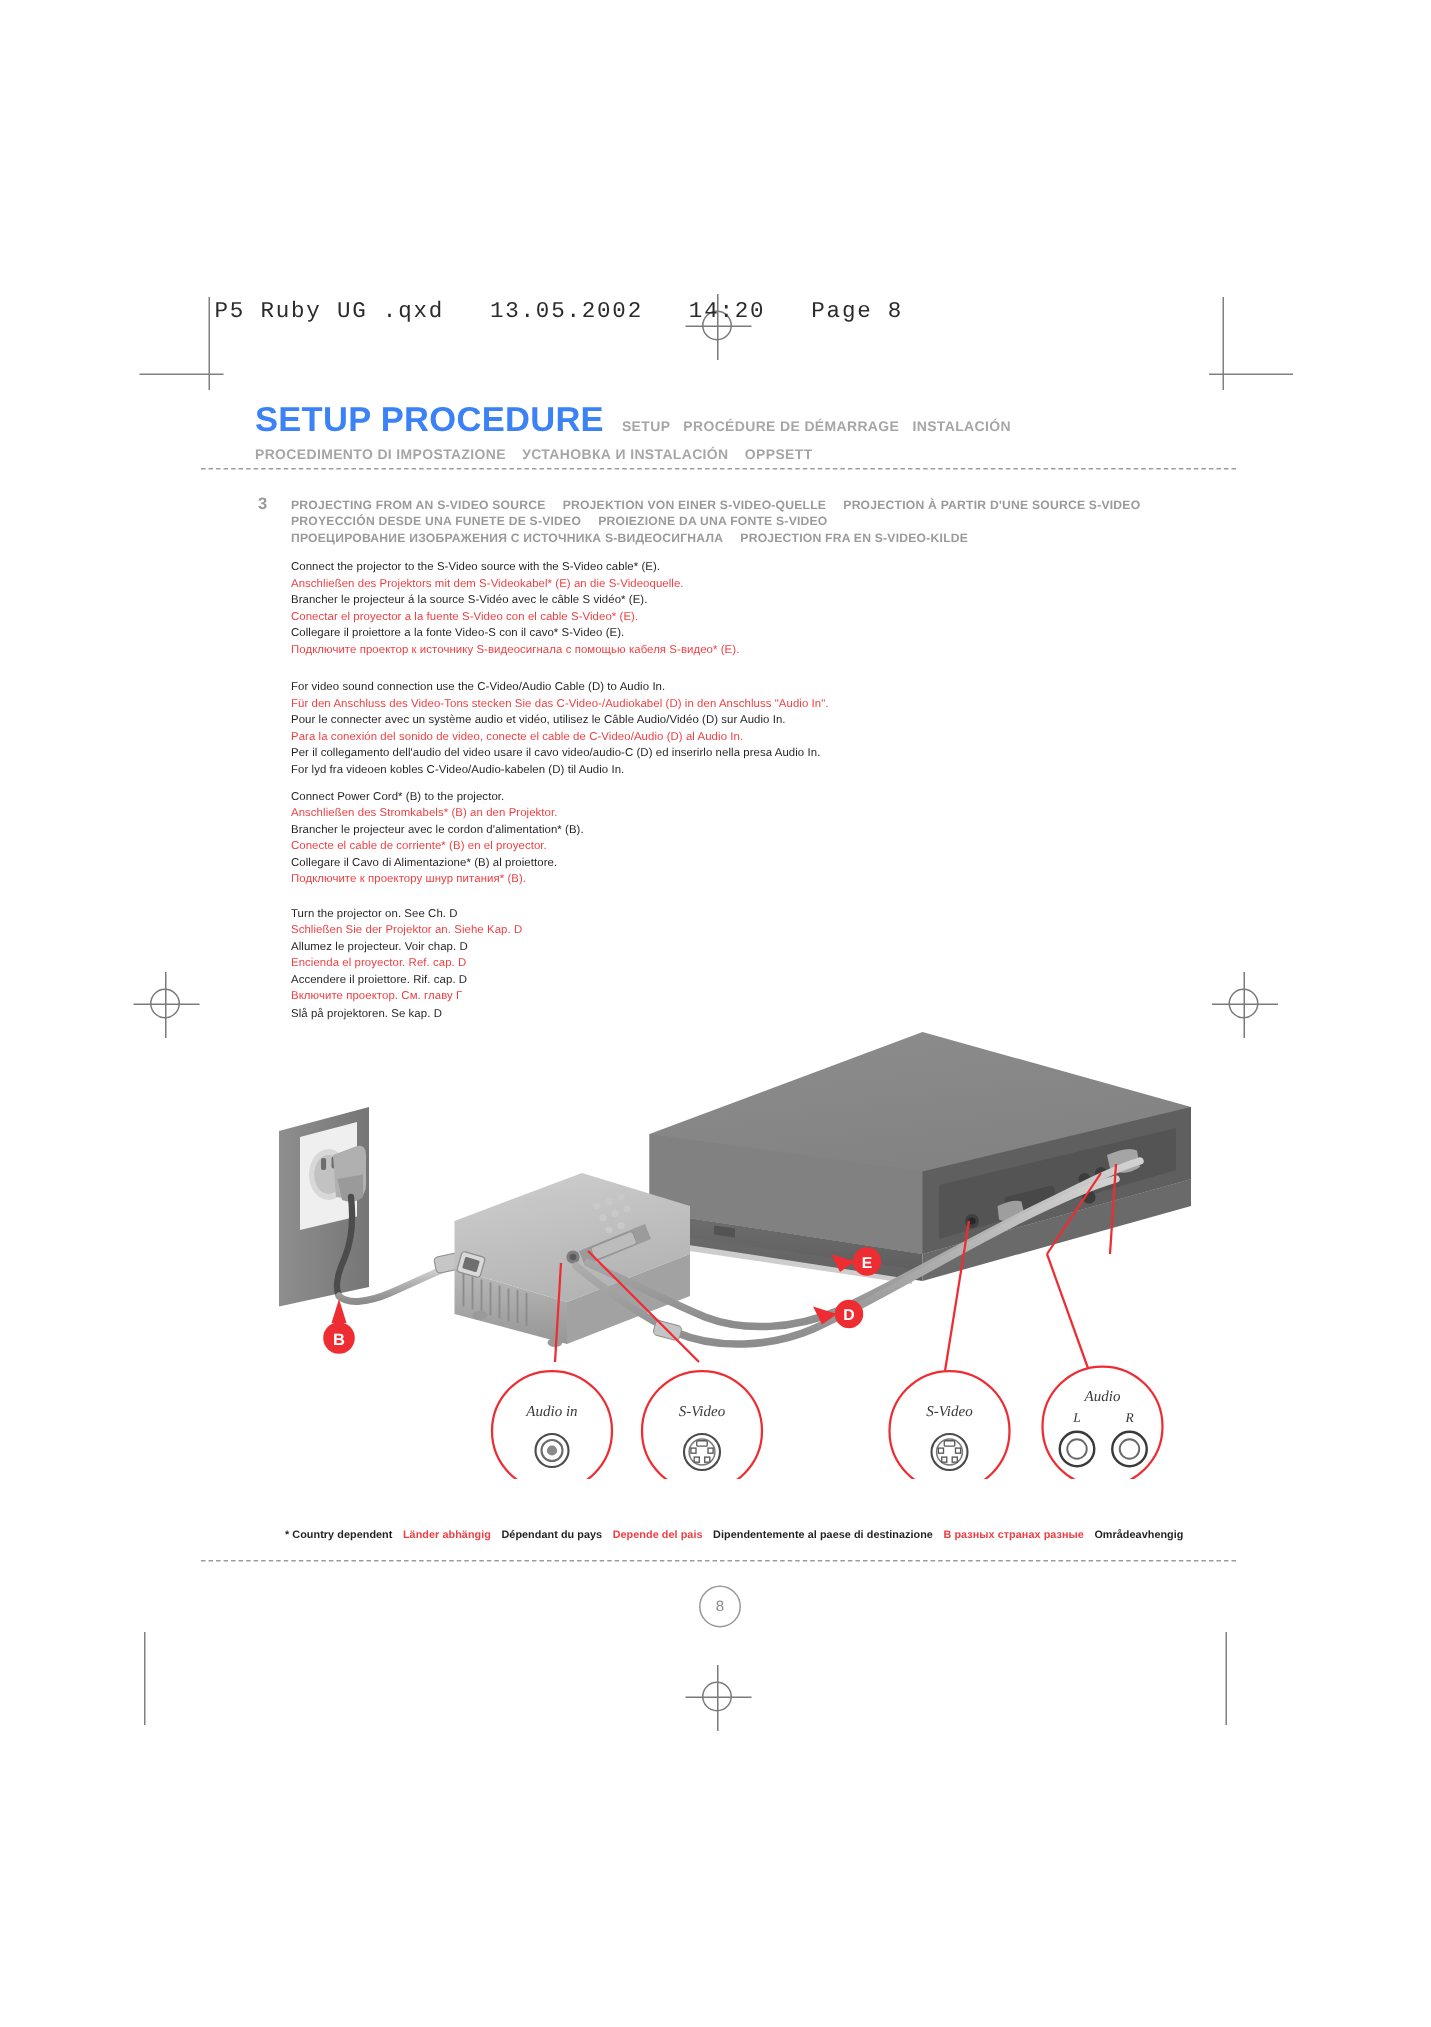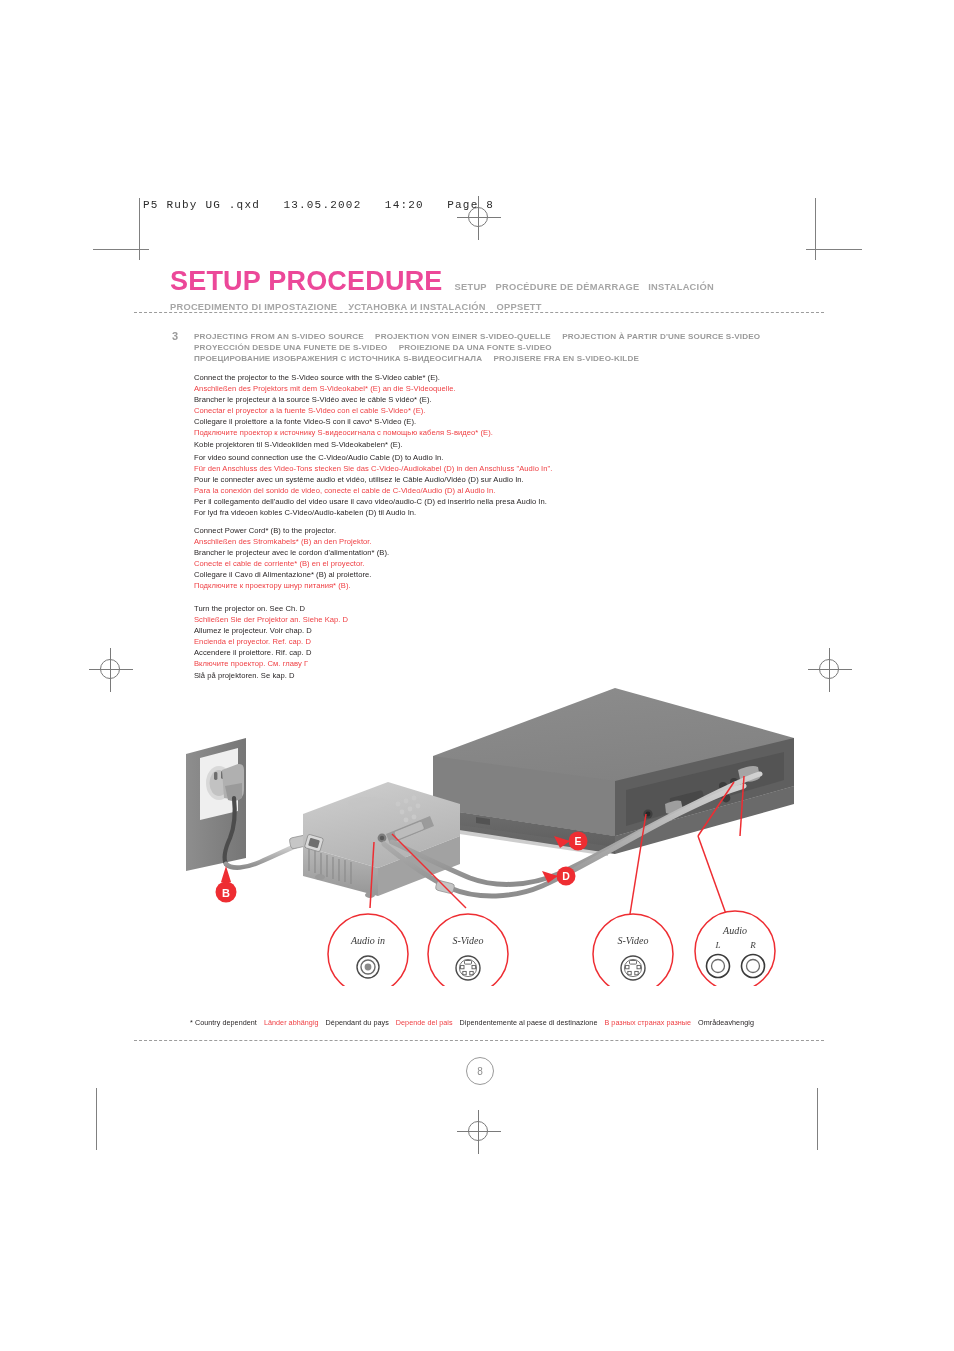--- a/index.html
+++ b/index.html
@@ -38,37 +38,37 @@
   .regmark .rh {
     position: absolute; top: 21px; left: 0;
     height: 1px; width: 44px; background: #7a7a7a;
   }
 
   
   .filehdr {
     position: absolute;
     left: 143px; top: 199px;
     font-family: "Liberation Mono", monospace;
-    font-size: 11px;
+    font-size: 15px;
     letter-spacing: 1.2px;
     color: #2b2b2b;
     white-space: pre;
   }
 
   
   .title-wrap {
     position: absolute;
     left: 170px; top: 266px;
     width: 700px;
   }
   .title-line1 { display: flex; align-items: baseline; gap: 12px; }
   .title-main {
-    font-size: 27px;
-    font-weight: bold;
-    color: #ec4899;
+    font-size: 23px;
+    font-weight: bold;
+    color: #3b82f6;
     letter-spacing: 0.2px;
   }
   .title-sub {
     font-size: 9.3px;
     font-weight: bold;
     color: #a6a6a6;
     letter-spacing: 0.25px;
   }
   .title-line2 {
     margin-top: 5px;
@@ -120,20 +120,21 @@
   
   .illus { position: absolute; left: 178px; top: 686px; }
 
   
   .footnote {
     position: absolute;
     left: 190px; top: 1018px;
     font-size: 7.2px;
     letter-spacing: 0.05px;
     white-space: nowrap;
+    font-weight: bold;
   }
   .footnote span { margin-right: 7px; }
 
   
   .pageno {
     position: absolute;
     left: 466px; top: 1057px;
     width: 26px; height: 26px;
     border: 1.2px solid #9a9a9a;
     border-radius: 50%;
@@ -198,32 +199,31 @@
 <div class="dashrule" style="left:134px; top:312px; width:690px;"></div>
 
 <div class="section-no">3</div>
 <div class="section-head">
   <span>PROJECTING FROM AN S-VIDEO SOURCE</span>
   <span>PROJEKTION VON EINER S-VIDEO-QUELLE</span>
   <span>PROJECTION À PARTIR D'UNE SOURCE S-VIDEO</span>
   <span>PROYECCIÓN DESDE UNA FUNETE DE S-VIDEO</span>
   <span>PROIEZIONE DA UNA FONTE S-VIDEO</span>
   <span>ПРОЕЦИРОВАНИЕ ИЗОБРАЖЕНИЯ С ИСТОЧНИКА S-ВИДЕОСИГНАЛА</span>
-  <span>PROJISERE FRA EN S-VIDEO-KILDE</span>
+  <span>PROJECTION FRA EN S-VIDEO-KILDE</span>
 </div>
 
 <div id="blocks-root">
     <div class="para" style="top: 372px;">
       <div class="ln-k">Connect the projector to the S-Video source with the S-Video cable* (E).</div>
       <div class="ln-r">Anschließen des Projektors mit dem S-Videokabel* (E) an die S-Videoquelle.</div>
       <div class="ln-k">Brancher le projecteur á la source S-Vidéo avec le câble S vidéo* (E).</div>
       <div class="ln-r">Conectar el proyector a la fuente S-Video con el cable S-Video* (E).</div>
       <div class="ln-k">Collegare il proiettore a la fonte Video-S con il cavo* S-Video (E).</div>
       <div class="ln-r">Подключите проектор к источнику S-видеосигнала с помощью кабеля S-видео* (E).</div>
-      <div class="ln-k">Koble projektoren til S-Videokilden med S-Videokabelen* (E).</div>
     </div>
     <div class="para" style="top: 452px;">
       <div class="ln-k">For video sound connection use the C-Video/Audio Cable (D) to Audio In.</div>
       <div class="ln-r">Für den Anschluss des Video-Tons stecken Sie das C-Video-/Audiokabel (D) in den Anschluss "Audio In".</div>
       <div class="ln-k">Pour le connecter avec un système audio et vidéo, utilisez le Câble Audio/Vidéo (D) sur Audio In.</div>
       <div class="ln-r">Para la conexión del sonido de video, conecte el cable de C-Video/Audio (D) al Audio In.</div>
       <div class="ln-k">Per il collegamento dell'audio del video usare il cavo video/audio-C (D) ed inserirlo nella presa Audio In.</div>
       <div class="ln-k">For lyd fra videoen kobles C-Video/Audio-kabelen (D) til Audio In.</div>
     </div>
     <div class="para" style="top: 525px;">

